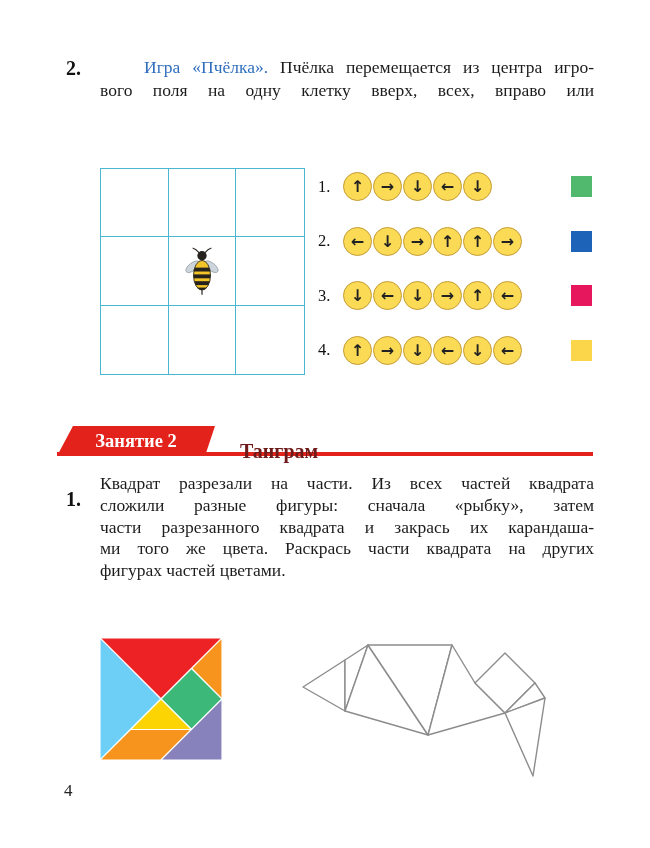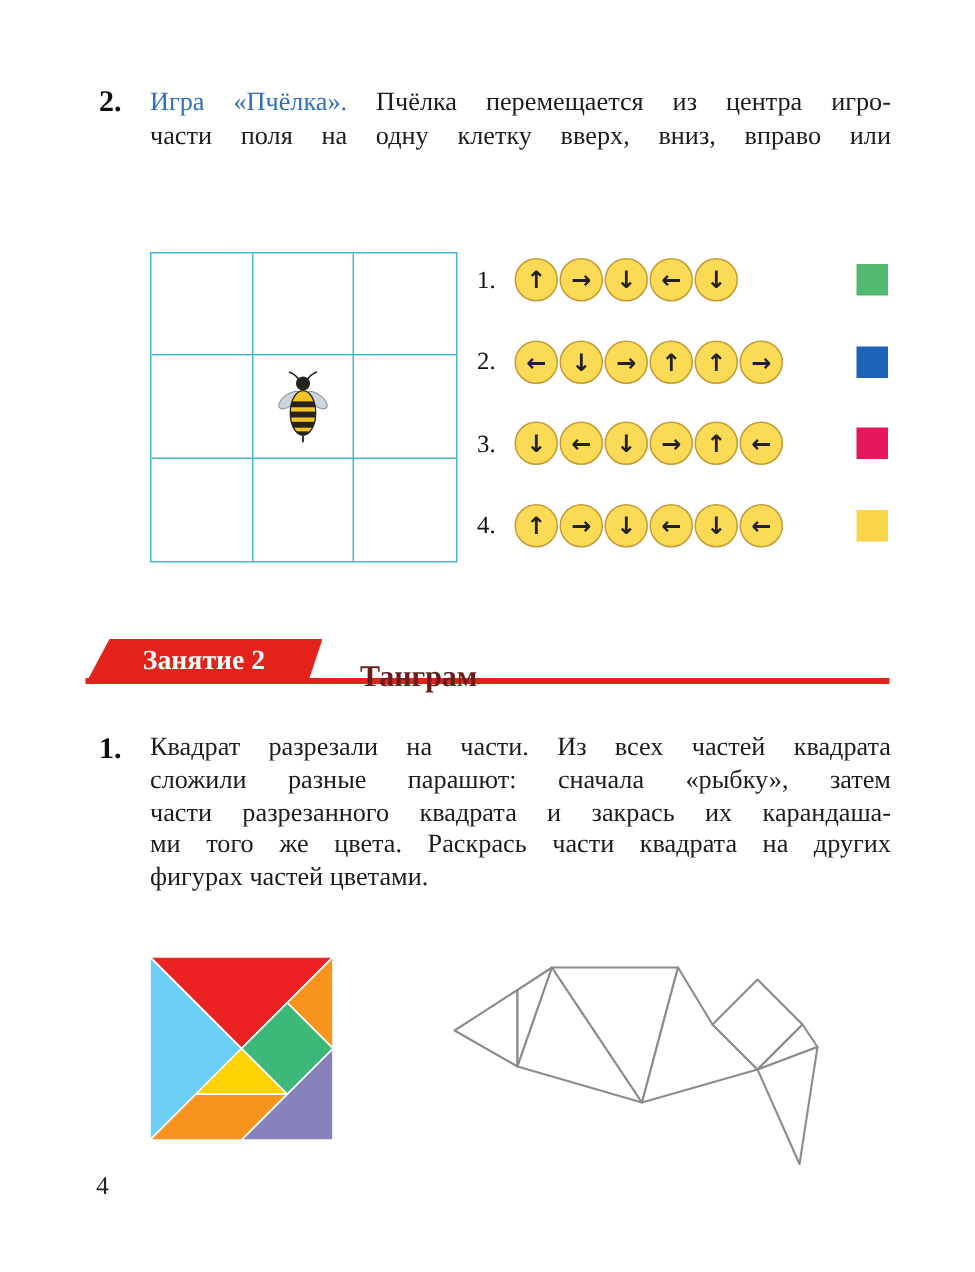--- a/index.html
+++ b/index.html
@@ -5,24 +5,24 @@
   html,body{margin:0;padding:0;background:#ffffff;}
   .page{
     position:relative;width:650px;height:848px;background:#ffffff;
     font-family:"Liberation Serif",serif;color:#1c1c1c;overflow:hidden;
   }
   .task-number{position:absolute;font-weight:bold;font-size:20px;color:#111;}
   .n2{left:66px;top:57px;}
   .n1{left:66px;top:488px;}
   .task-text{position:absolute;left:100px;width:494px;font-size:17.5px;}
   #task-bee-text{top:56px;line-height:23px;}
-  #task-tangram-text{top:487px;line-height:21.8px;}
+  #task-tangram-text{top:473px;line-height:21.8px;}
   .text-line{text-align:justify;text-align-last:justify;}
   .text-line.last{text-align-last:left;}
-  .blue{color:var(--blue-title,#2f6fbe);}
+  .blue{color:var(--blue-title,#2f6fbe);margin-left:44px;}
   
   .bee-grid{
     position:absolute;left:100px;top:168px;width:205px;height:207px;
     display:grid;grid-template-columns:repeat(3,1fr);grid-template-rows:repeat(3,1fr);
     border:1.3px solid var(--grid-line,#49b6d2);box-sizing:border-box;background:#fff;
   }
   .cell{border-right:1.3px solid var(--grid-line,#49b6d2);border-bottom:1.3px solid var(--grid-line,#49b6d2);
     display:flex;align-items:center;justify-content:center;}
   .cell:nth-child(3n){border-right:none;}
   .cell:nth-child(n+7){border-bottom:none;}
@@ -58,21 +58,21 @@
 
 <div class="page">
 
   <div class="task-number n2">2.</div>
 
   <div class="task-text" id="task-bee-text">
     <div class="text-line">
       <span class="blue">Игра «Пчёлка».</span>
       <span>Пчёлка перемещается из центра игро-</span>
     </div>
-  <div class="text-line">части поля на одну клетку вверх, вниз, вправо или</div>
+  <div class="text-line">вого поля на одну клетку вверх, всех, вправо или</div>
     </div>
 
   <div class="bee-grid" id="bee-grid">
       <div class="cell"></div>
       <div class="cell"></div>
       <div class="cell"></div>
       <div class="cell"></div>
       <div class="cell">
         <svg id="bee-svg" width="34" height="52" viewBox="0 0 40 60" style="display:block">
     <g stroke="#26221e" fill="none" stroke-width="1.2">
@@ -145,21 +145,21 @@
 
   <div class="ribbon">
     <span>Занятие 2</span>
   </div>
   <div class="rule"></div>
   <div class="section-title">Танграм</div>
 
   <div class="task-number n1">1.</div>
   <div class="task-text" id="task-tangram-text">
       <div class="text-line">Квадрат разрезали на части. Из всех частей квадрата</div>
-      <div class="text-line">сложили разные парашют: сначала «рыбку», затем</div>
+      <div class="text-line">сложили разные фигуры: сначала «рыбку», затем</div>
       <div class="text-line">части разрезанного квадрата и закрась их карандаша-</div>
       <div class="text-line">ми того же цвета. Раскрась части квадрата на других</div>
       <div class="text-line last">фигурах частей цветами.</div>
     </div>
 
   <svg class="tangram" id="tangram-svg" viewBox="0 0 120 120">
       <polygon points="0,0 120,0 60,60" fill="#ed2224" stroke="#ffffff" stroke-width="1.1" stroke-linejoin="round"></polygon>
       <polygon points="0,0 60,60 0,120" fill="#6dcff6" stroke="#ffffff" stroke-width="1.1" stroke-linejoin="round"></polygon>
       <polygon points="120,0 120,60 90,30" fill="#f7941d" stroke="#ffffff" stroke-width="1.1" stroke-linejoin="round"></polygon>
       <polygon points="90,30 120,60 90,90 60,60" fill="#3cb878" stroke="#ffffff" stroke-width="1.1" stroke-linejoin="round"></polygon>

